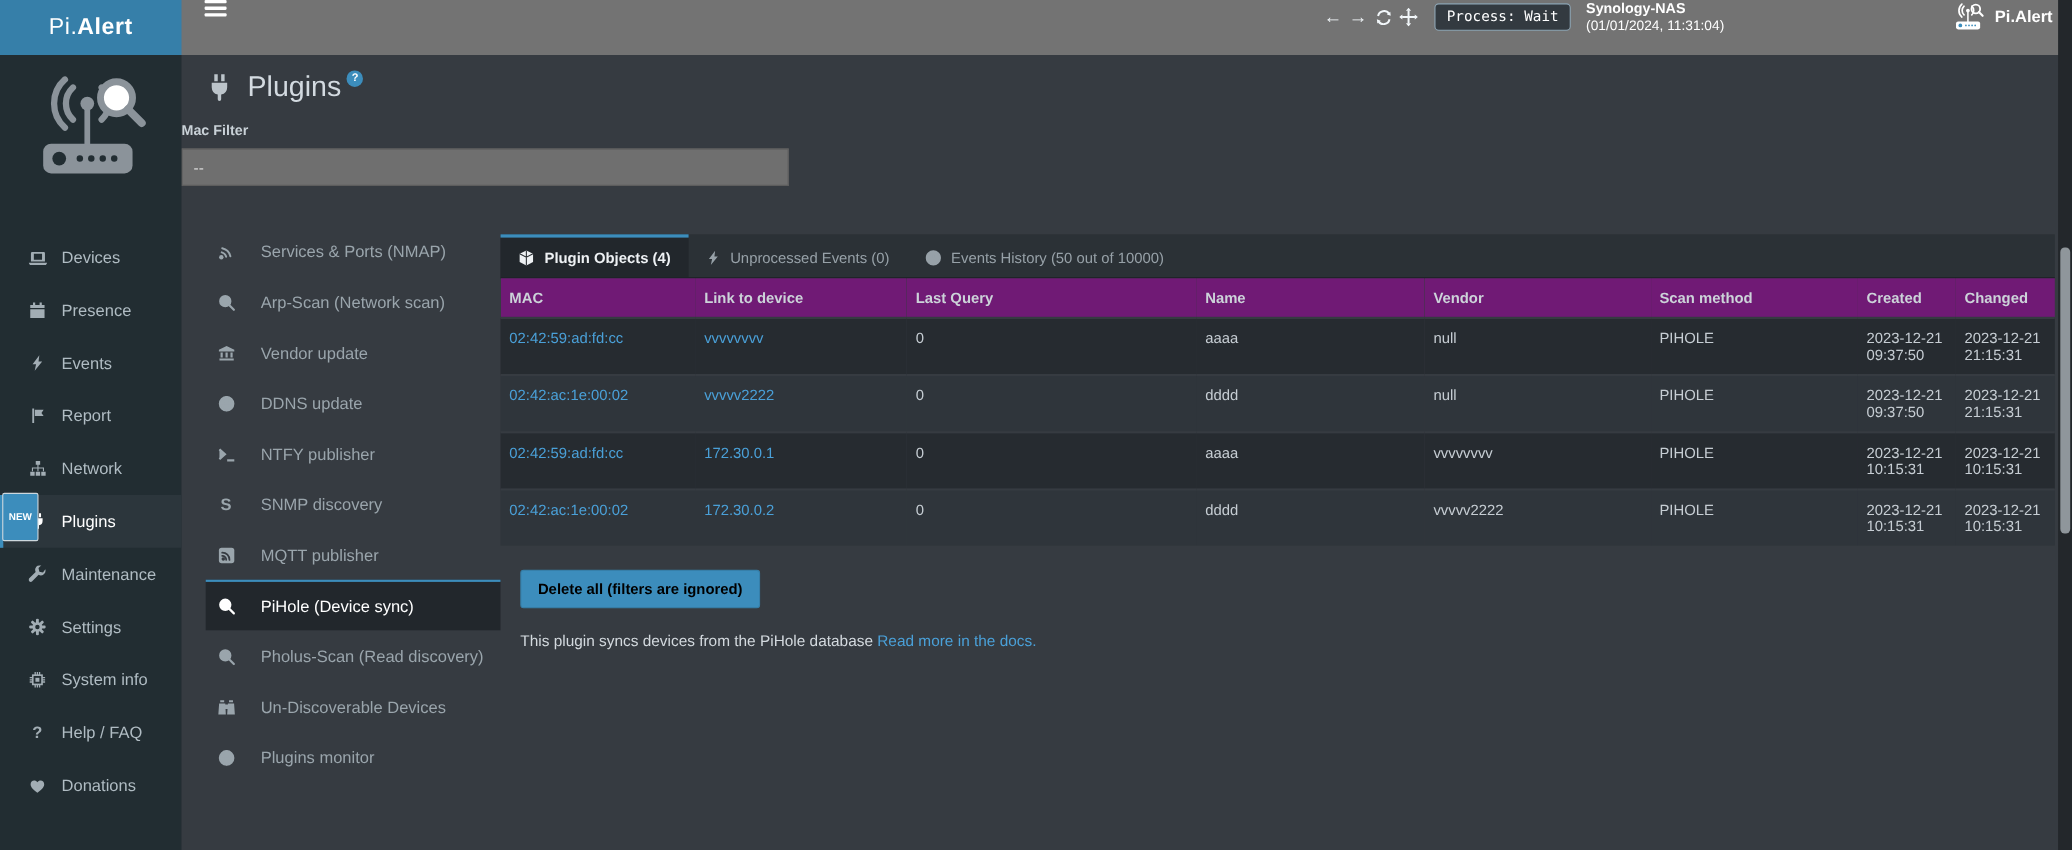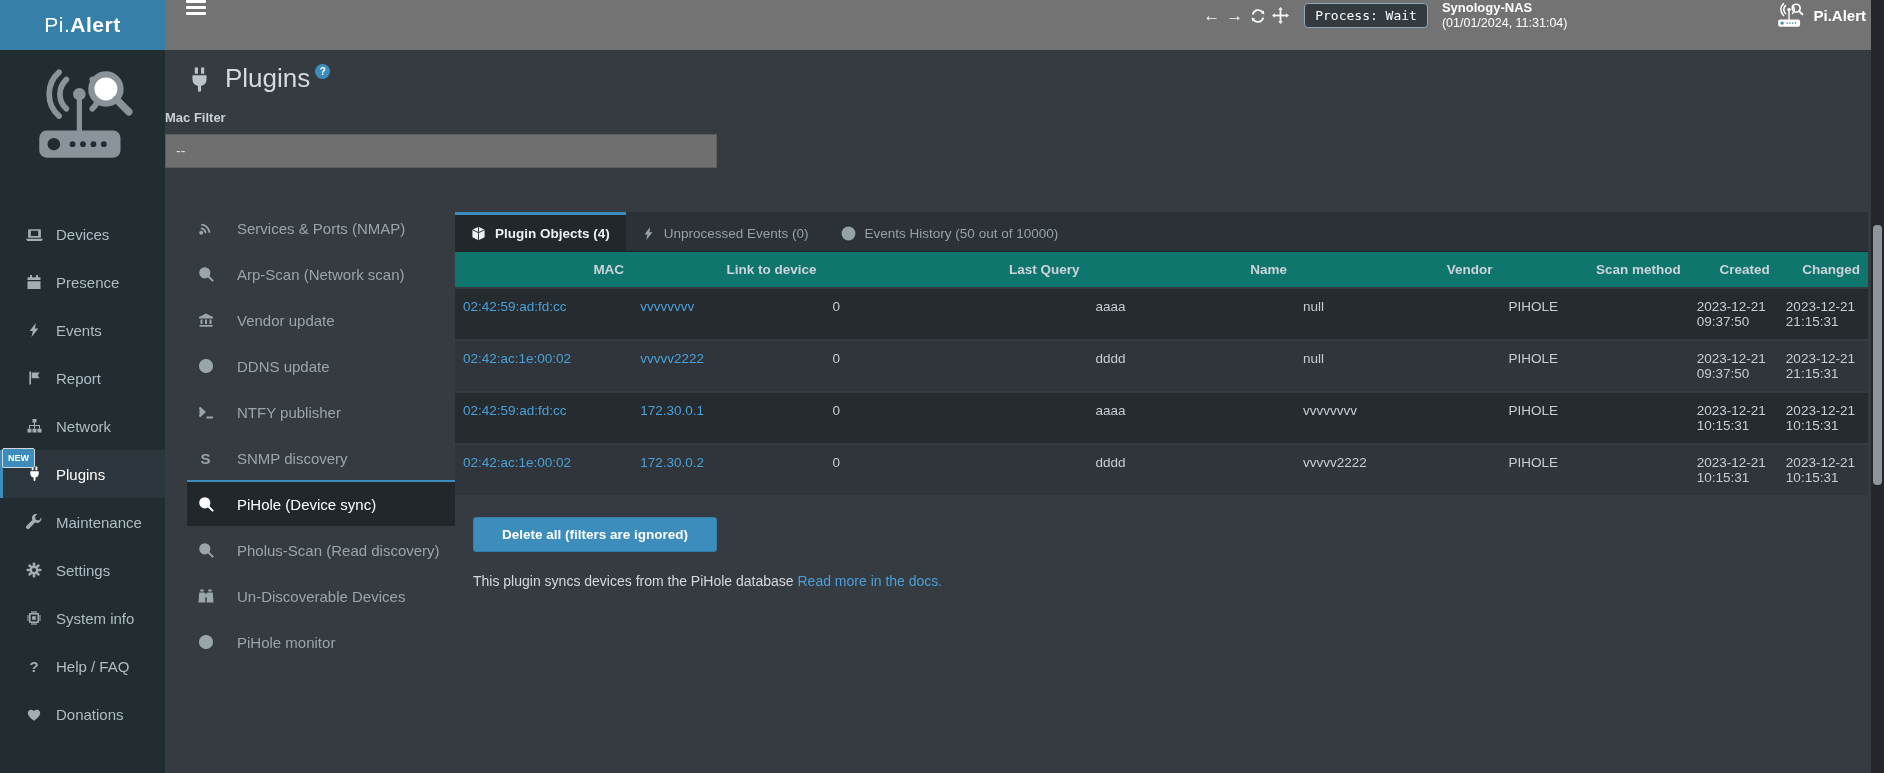--- a/index.html
+++ b/index.html
@@ -32,21 +32,21 @@
   .sidebar{position:absolute;top:50px;left:0;bottom:0;width:165px;background:#222d32;z-index:5}
   .logo-art{display:block;margin:16px auto 0}
   .side-nav{margin-top:44px}
   .side-item{height:48px;display:flex;align-items:center;gap:13px;padding-left:25px;
              color:#b0bcc3;font-size:15px;cursor:pointer}
   .side-item .ic{width:18px;display:flex;justify-content:center;color:#a2adb4;flex:none}
   .side-item.active{background:#2c363c;color:#fff;border-left:3px solid #3c8dbc;padding-left:22px}
   .side-item.active .ic{color:#fff}
   .ic svg{fill:currentColor}
   .new-badge{position:absolute;left:2px;top:448px;background:#3c8dbc;color:#fff;font-size:9px;
-             font-weight:bold;padding:4px 5px;border:1px solid #cdd7dd;border-radius:2px;z-index:7}
+             font-weight:bold;padding:16px 5px;border:1px solid #cdd7dd;border-radius:2px;z-index:7}
 
   
   .content{position:absolute;left:165px;top:50px;right:0;bottom:0}
   .page-header{padding:13px 0 0 22px;display:flex;align-items:flex-start;gap:13px}
   .page-header .plug-big{margin-top:4px;color:#bcc4ca}
   .page-title{font-size:26px;color:#d3dae0;font-weight:400;line-height:1.2}
   .help-badge{width:15px;height:15px;border-radius:50%;background:#3c8dbc;color:#fff;font-size:10px;
               font-weight:bold;display:flex;align-items:center;justify-content:center;
               margin-left:-8px;margin-top:1px;cursor:pointer}
   .filter{margin-top:13px}
@@ -66,30 +66,30 @@
 
   
   .panel{flex:1;margin-top:16px}
   .tabs{display:flex;background:#2b3136;border-bottom:1px solid #1d2226}
   .tab{display:flex;align-items:center;gap:9px;padding:0 16px;height:39px;font-size:13.5px;
        color:#97a1a8;border-top:3px solid transparent;cursor:pointer;white-space:nowrap}
   .tab .ic{display:flex}
   .tab.active{background:#22272c;color:#eef1f4;border-top-color:#3c8dbc;font-weight:bold}
 
   table{width:100%;border-collapse:collapse;table-layout:fixed;font-size:13.5px}
-  thead th{background:#0f766e;color:#ccd3d9;text-align:right;font-weight:bold;padding:10px 8px;
+  thead th{background:#701a75;color:#ccd3d9;text-align:left;font-weight:bold;padding:10px 8px;
            white-space:nowrap;overflow:hidden}
   tbody td{padding:10px 8px;color:#c6cdd3;vertical-align:top;overflow-wrap:break-word}
   tbody tr{border-top:2px solid #363b41}
   tbody tr:nth-child(odd){background:#262b30}
   tbody tr:nth-child(even){background:#2f353b}
   a.cell-link{color:#4aa0d8;text-decoration:none;cursor:pointer}
 
-  .delete-btn{margin:22px 0 0 18px;background:#3c8dbc;border:1px solid #367fa9;color:#ffffff;
-              font-size:13.5px;font-weight:bold;padding:9px 28px;border-radius:3px;
+  .delete-btn{margin:22px 0 0 18px;background:#3c8dbc;border:1px solid #367fa9;color:#000000;
+              font-size:13.5px;font-weight:bold;padding:9px 15px;border-radius:3px;
               font-family:inherit;cursor:pointer}
   .note{margin:21px 0 0 18px;font-size:14px;color:#d3d9de}
   .note a{color:#4aa0d8;text-decoration:none;cursor:pointer}
 
   
   .scrollbar{position:absolute;top:0;right:0;width:13px;bottom:0;background:#23272b;z-index:10}
   .scroll-thumb{position:absolute;top:225px;left:2px;width:9px;height:260px;background:#8f969b;border-radius:4px;cursor:grab}
 </style>
 </head>
 <body>
@@ -340,20 +340,33 @@
               <path d="M1.5 3.5 6.5 8l-5 4.5"></path>
               <path d="M8.5 13.5H15"></path>
             </svg>
           </span>
         <span>NTFY publisher</span>
       </div>
       <div class="plugin-item">
         <span class="ic glyph">S</span>
         <span>SNMP discovery</span>
       </div>
+      <div class="plugin-item">
+        <span class="ic">
+            <svg width="16" height="16" viewBox="0 0 16 16">
+              <rect x="1" y="1" width="14" height="14" rx="2.5" fill="currentColor"></rect>
+              <circle cx="5" cy="11.2" r="1.6" fill="#363b41"></circle>
+              <g fill="none" stroke="#363b41" stroke-width="1.6" stroke-linecap="round">
+                <path d="M4 8.4a3.4 3.4 0 0 1 3.6 3.6"></path>
+                <path d="M4 5.4a6.4 6.4 0 0 1 6.6 6.6"></path>
+              </g>
+            </svg>
+          </span>
+        <span>MQTT publisher</span>
+      </div>
       <div class="plugin-item active">
         <span class="ic">
             <svg width="16" height="16" viewBox="0 0 16 16" fill="none" stroke="currentColor">
               <circle cx="6.8" cy="6.8" r="4.6" stroke-width="2"></circle>
               <path d="M10.3 10.3 14.6 14.6" stroke-width="2" stroke-linecap="round"></path>
             </svg>
           </span>
         <span>PiHole (Device sync)</span>
       </div>
       <div class="plugin-item">
@@ -374,21 +387,21 @@
         <span>Un-Discoverable Devices</span>
       </div>
       <div class="plugin-item">
         <span class="ic">
             <svg width="16" height="16" viewBox="0 0 16 16" fill="none" stroke="currentColor">
               <circle cx="8" cy="8" r="6.3" stroke-width="1.6"></circle>
               <ellipse cx="8" cy="8" rx="2.8" ry="6.3" stroke-width="1.2"></ellipse>
               <path d="M1.7 8h12.6" stroke-width="1.2"></path>
             </svg>
           </span>
-        <span>PiHole monitor</span>
+        <span>Plugins monitor</span>
       </div>
     </nav>
 
     <section class="panel">
       <div class="tabs">
         <div class="tab active">
           <span class="ic">
               <svg width="15" height="15" viewBox="0 0 16 16" fill="currentColor">
                 <path d="M8 .8 14.5 4v8L8 15.2 1.5 12V4z"></path>
                 <path d="M8 .8v6.4M8 15.2V7.8M1.5 4 8 7.2 14.5 4" stroke="#22272c" stroke-width="1" fill="none"></path>

